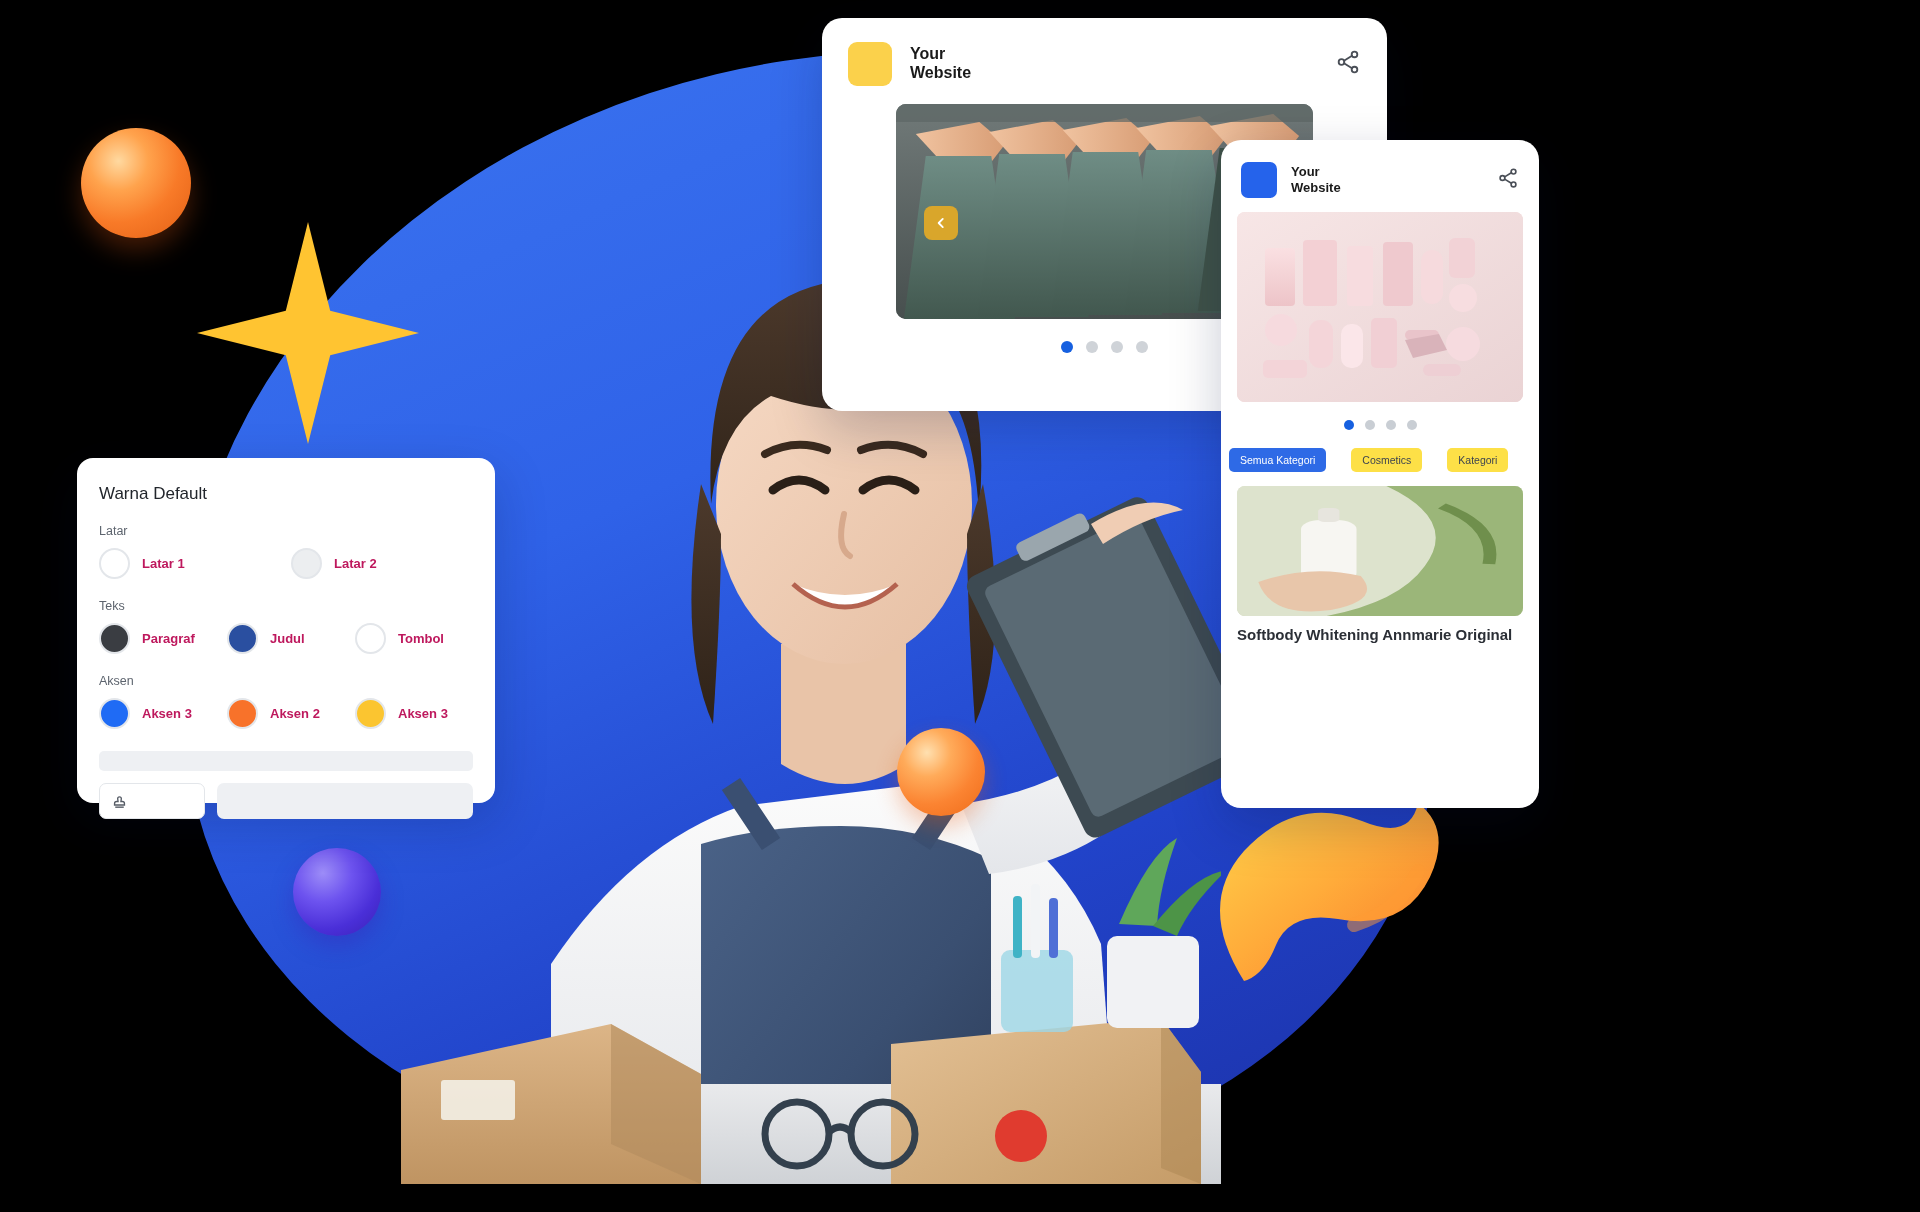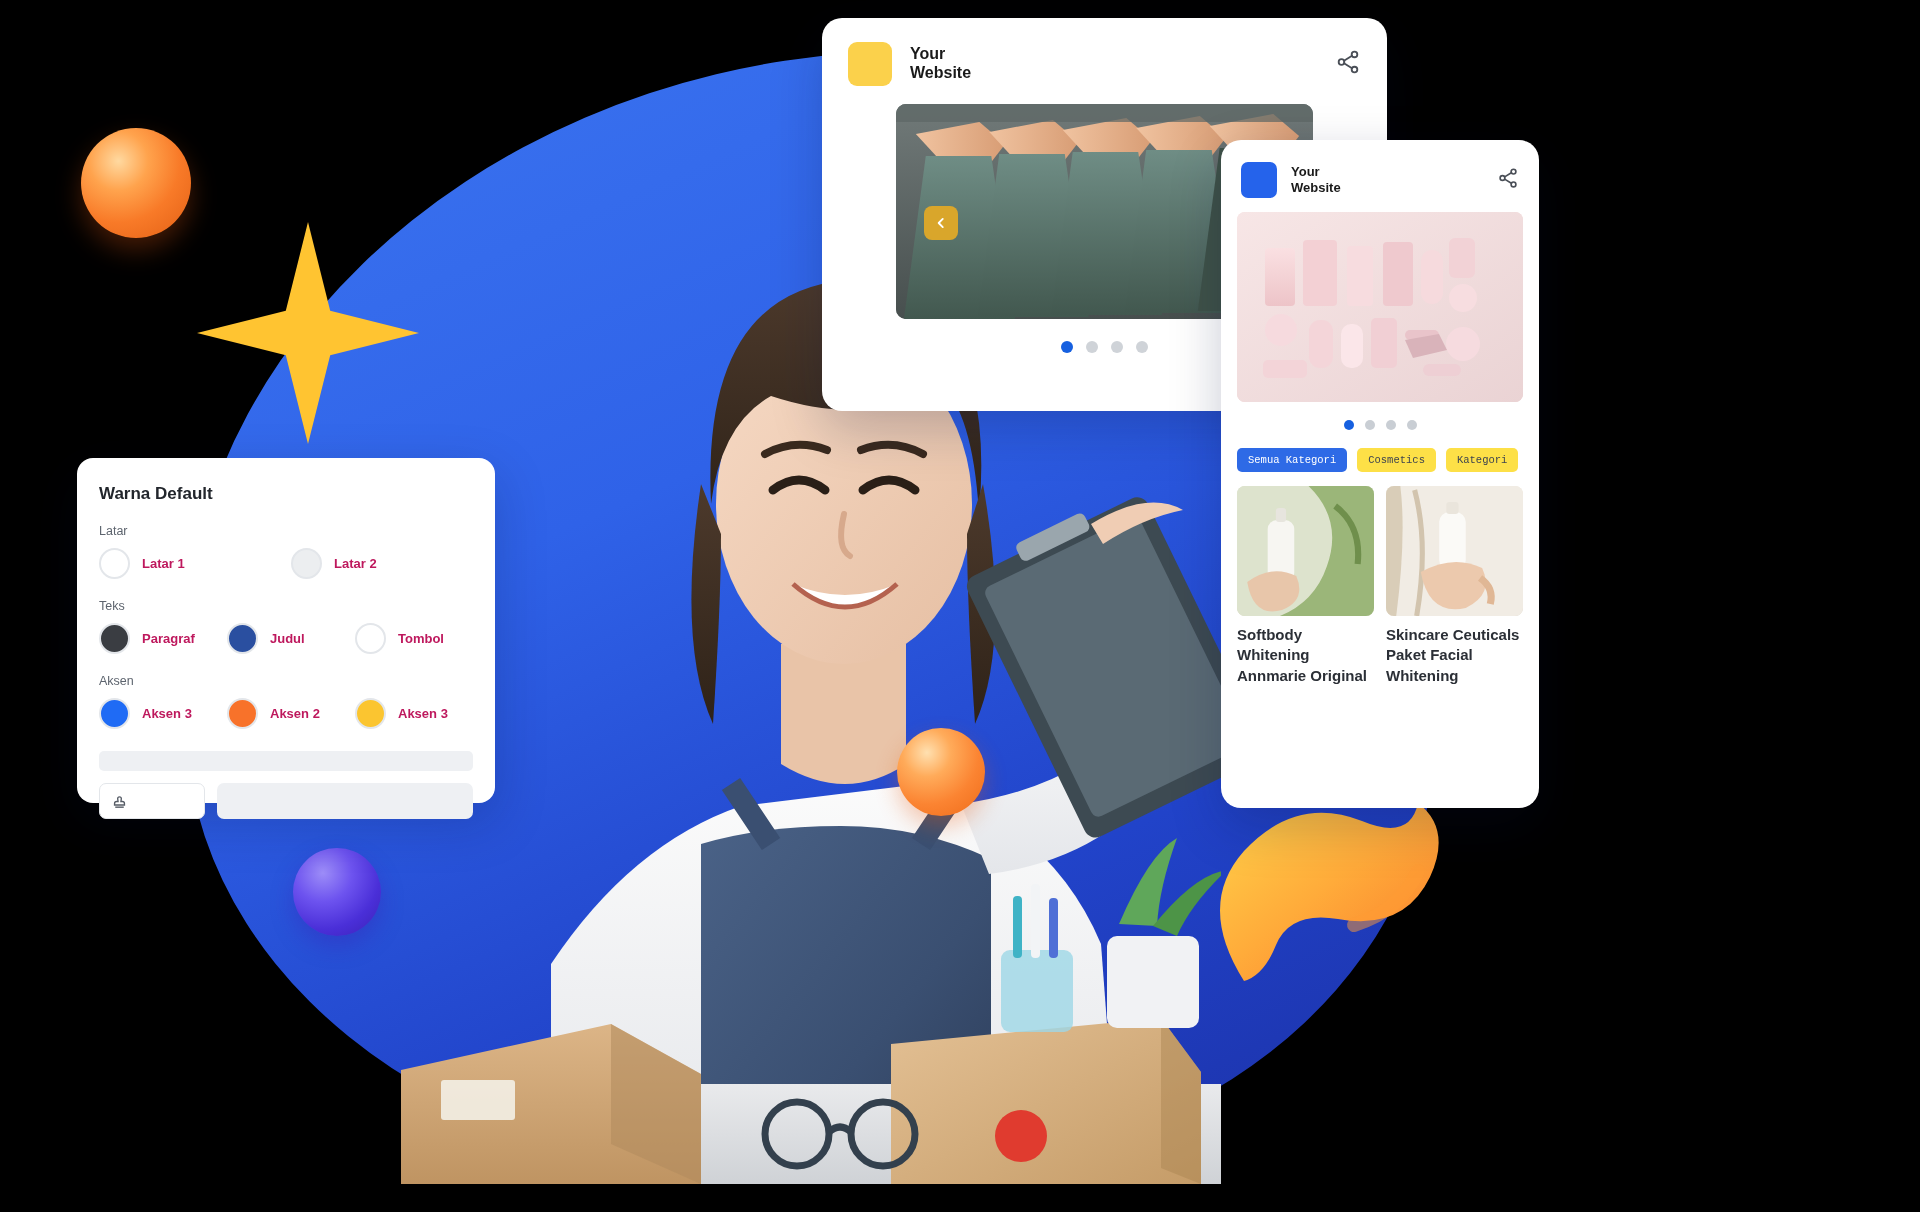--- a/index.html
+++ b/index.html
@@ -88,36 +88,36 @@
   .c2-logo{ width:36px; height:36px; border-radius:7px; background:#2563eb; }
   .c2-title{ margin-left:14px; font-size:13px; font-weight:700; color:#1a1a1a; line-height:1.2; }
   .c2-share{ margin-left:auto; }
   .c2-hero{
     margin:14px 16px 0 16px; height:190px; border-radius:8px; overflow:hidden; position:relative;
     background:linear-gradient(150deg,#f6e2e2,#f3d7d7 55%,#eccccd);
   }
   .c2-dots{ display:flex; gap:11px; justify-content:center; margin-top:18px; }
   .c2-dot{ width:10px; height:10px; border-radius:50%; background:#c9ced4; }
   .c2-dot.active{ background:#1660e0; }
-  .chips{ display:flex; gap:10px; padding:18px 16px 0 16px;font-family:Liberation Mono, monospace; }
+  .chips{ display:flex; gap:25px; padding:18px 16px 0 8px; }
   .chip{
     font-size:10.5px; padding:6px 11px; border-radius:5px; background:#fde047; color:#3d4450;
     white-space:nowrap;
   }
   .chip.active{ background:#2e6ae6; color:#fff; }
   .products{ display:flex; gap:12px; padding:14px 16px 0 16px; }
   .product{ flex:1; }
   .p-img{ height:130px; border-radius:8px; overflow:hidden; position:relative; }
   .p-img-1{ background:linear-gradient(155deg,#d9e0c8,#cbd4b6 50%,#e8e3d2); }
   .p-img-2{ background:linear-gradient(155deg,#f2ece3,#eae2d6 55%,#ded5c7); }
   .p-title{ margin-top:9px; font-size:15px; font-weight:700; color:#2b2f36; line-height:1.35; }
 
   
   #panel-warna{ left:48px; top:458px; width:418px; height:345px; border-radius:16px; }
-  .panel-title{ font-size:17px; font-weight:700; color:#22262c; padding:26px 0 0 22px; }
+  .panel-title{ font-size:17px; font-weight:400; color:#22262c; padding:26px 0 0 22px; }
   .group-label{ font-size:12.5px; color:#5d646e; padding:20px 0 0 22px; }
   .opt-row{ display:flex; padding:10px 0 0 22px; }
   .opt{ display:flex; align-items:center; }
   .swatch{
     width:31px; height:31px; border-radius:50%;
     border:2px solid #e3e6ea; background:#fff; box-sizing:border-box;
   }
   .opt-label{ margin-left:12px; font-size:13px; color:#be185d;font-weight:bold; }
   .bar-wide{
     margin:22px 22px 0 22px; height:20px; border-radius:5px; background:#eef0f3;
@@ -402,34 +402,20 @@
             <rect width="134" height="130" fill="#dde3cd"></rect>
             <path d="M70 0 q34 34 18 80 q-12 36 -46 50 L134 130 L134 0 Z" fill="#8fae6a" opacity=".85"></path>
             <path d="M96 20 q26 20 22 58" stroke="#6f8f4c" stroke-width="6" fill="none"></path>
             <rect x="30" y="34" width="26" height="62" rx="9" fill="#f7f6f2"></rect>
             <rect x="38" y="22" width="10" height="14" rx="3" fill="#e7e5de"></rect>
             <path d="M10 96 q24 -18 48 -6 q10 24 -14 34 q-28 8 -34 -28 Z" fill="#e8c6aa"></path>
           </svg>
         </div>
         <div class="p-title">Softbody Whitening Annmarie Original</div>
       </div>
-      <div class="product">
-        <div class="p-img p-img-2">
-          <svg width="100%" height="100%" viewBox="0 0 134 130" preserveAspectRatio="none">
-            <rect width="134" height="130" fill="#f1ece4"></rect>
-            <path d="M14 0 q6 50 -4 130 L0 130 L0 0 Z" fill="#d9cdb8"></path>
-            <path d="M28 4 q14 54 2 126" stroke="#d2c4ae" stroke-width="5" fill="none"></path>
-            <rect x="52" y="26" width="26" height="58" rx="10" fill="#fbfaf7"></rect>
-            <rect x="59" y="16" width="12" height="12" rx="3" fill="#eae5dc"></rect>
-            <path d="M34 86 q32 -18 60 -4 q12 26 -16 40 q-36 8 -44 -36 Z" fill="#ecc9ad"></path>
-            <path d="M92 92 q14 10 10 26" stroke="#e0b795" stroke-width="7" fill="none"></path>
-          </svg>
-        </div>
-        <div class="p-title">Skincare Ceuticals Paket Facial Whitening</div>
-      </div>
     </div>
   </div>
 
   <div class="card" id="panel-warna">
     <div class="panel-title">Warna Default</div>
 
     <div class="group-label">Latar</div>
     <div class="opt-row">
       <div class="opt" style="width:192px">
         <div class="swatch" style="background:#ffffff"></div>

